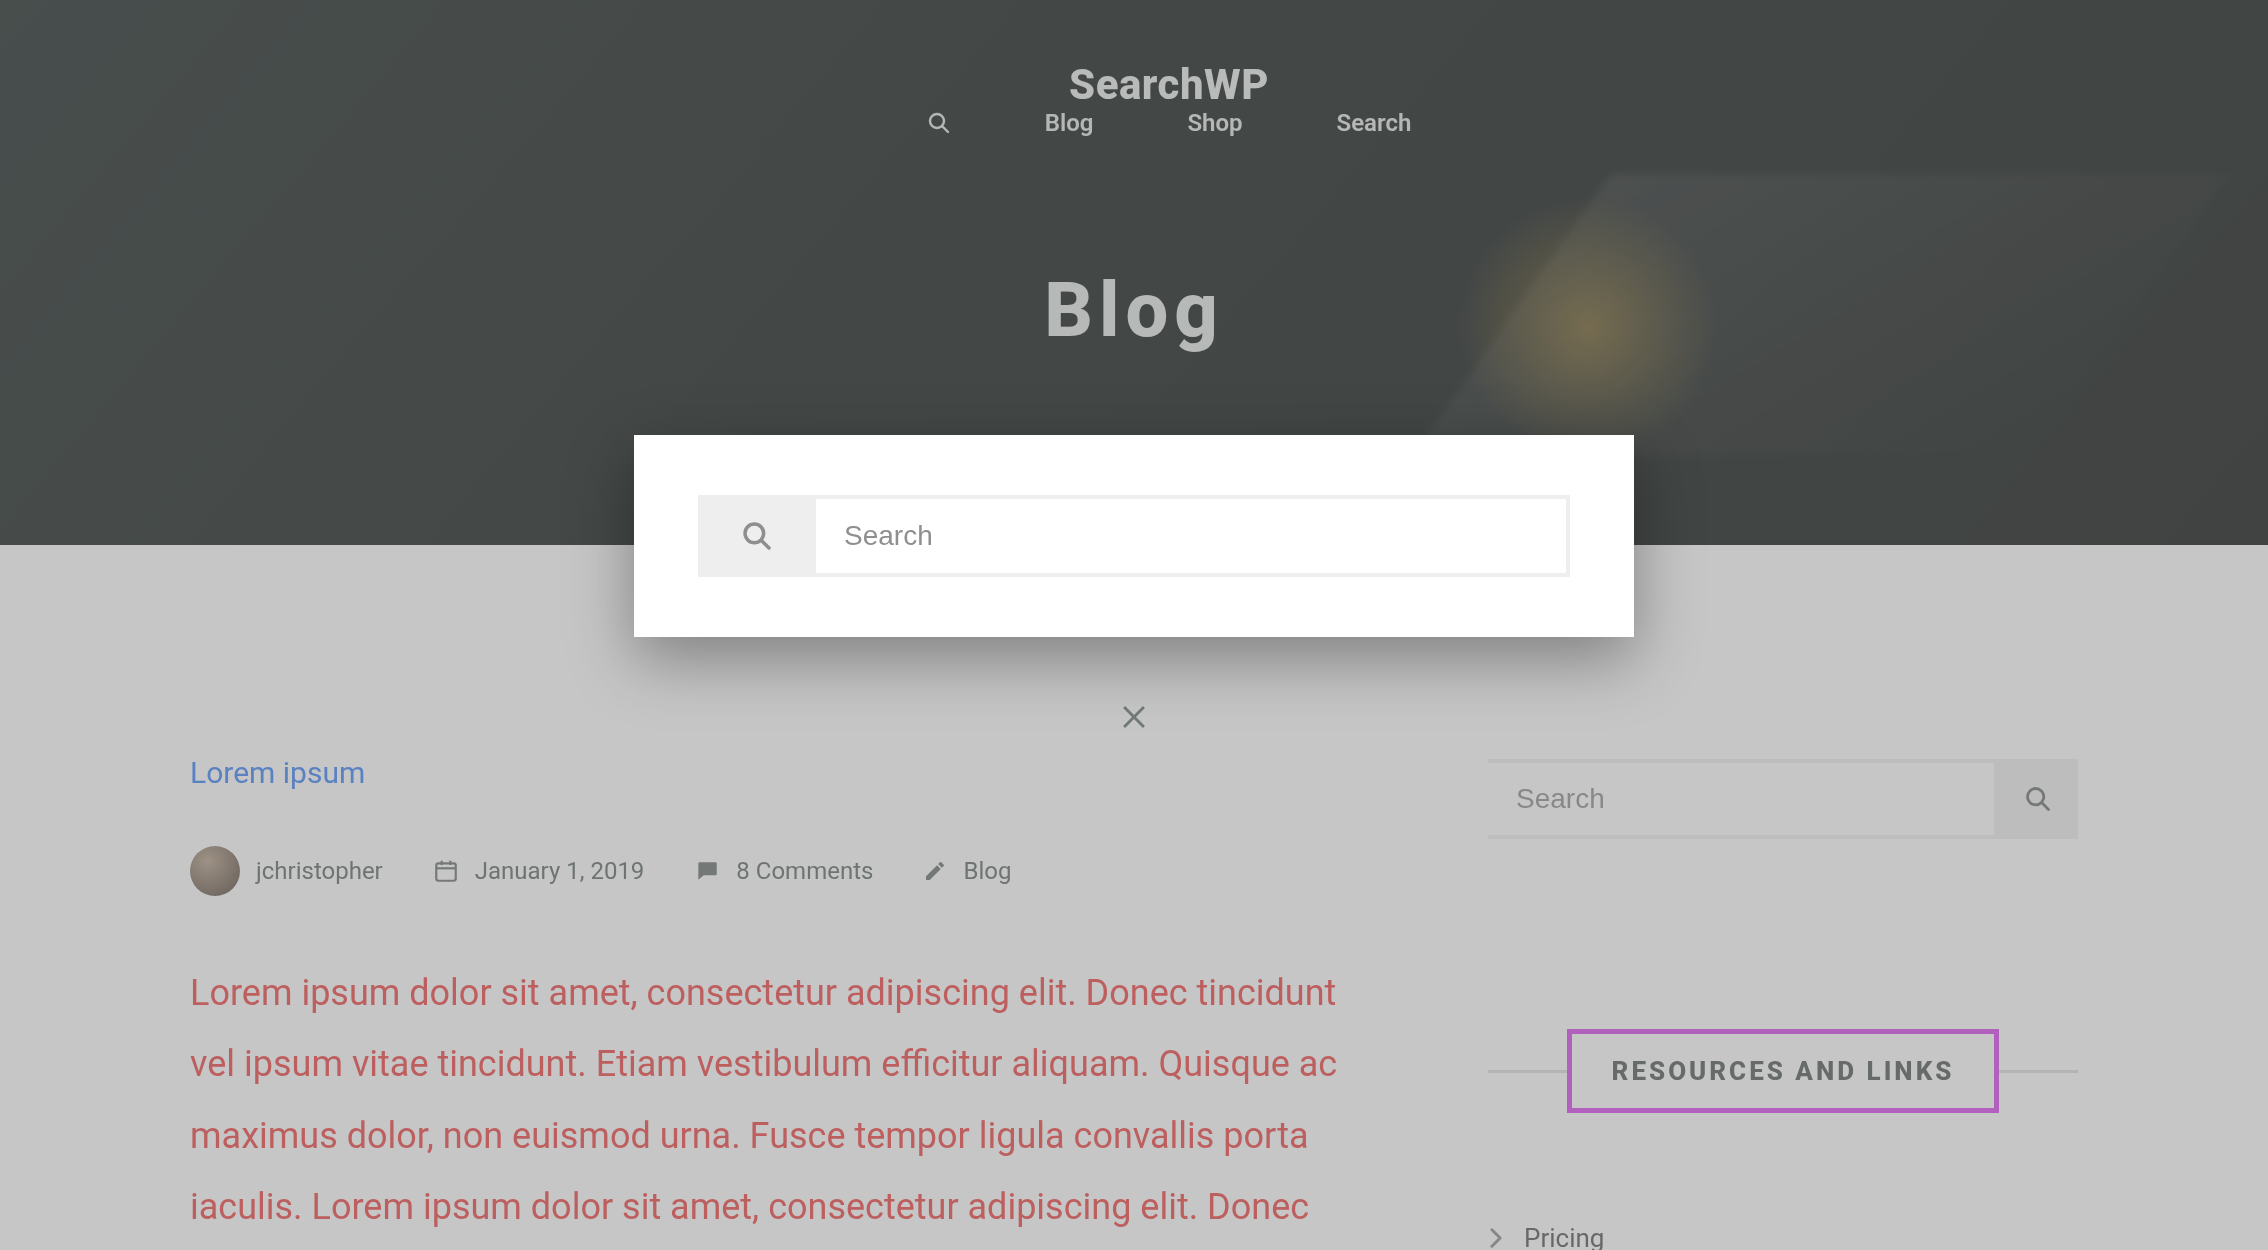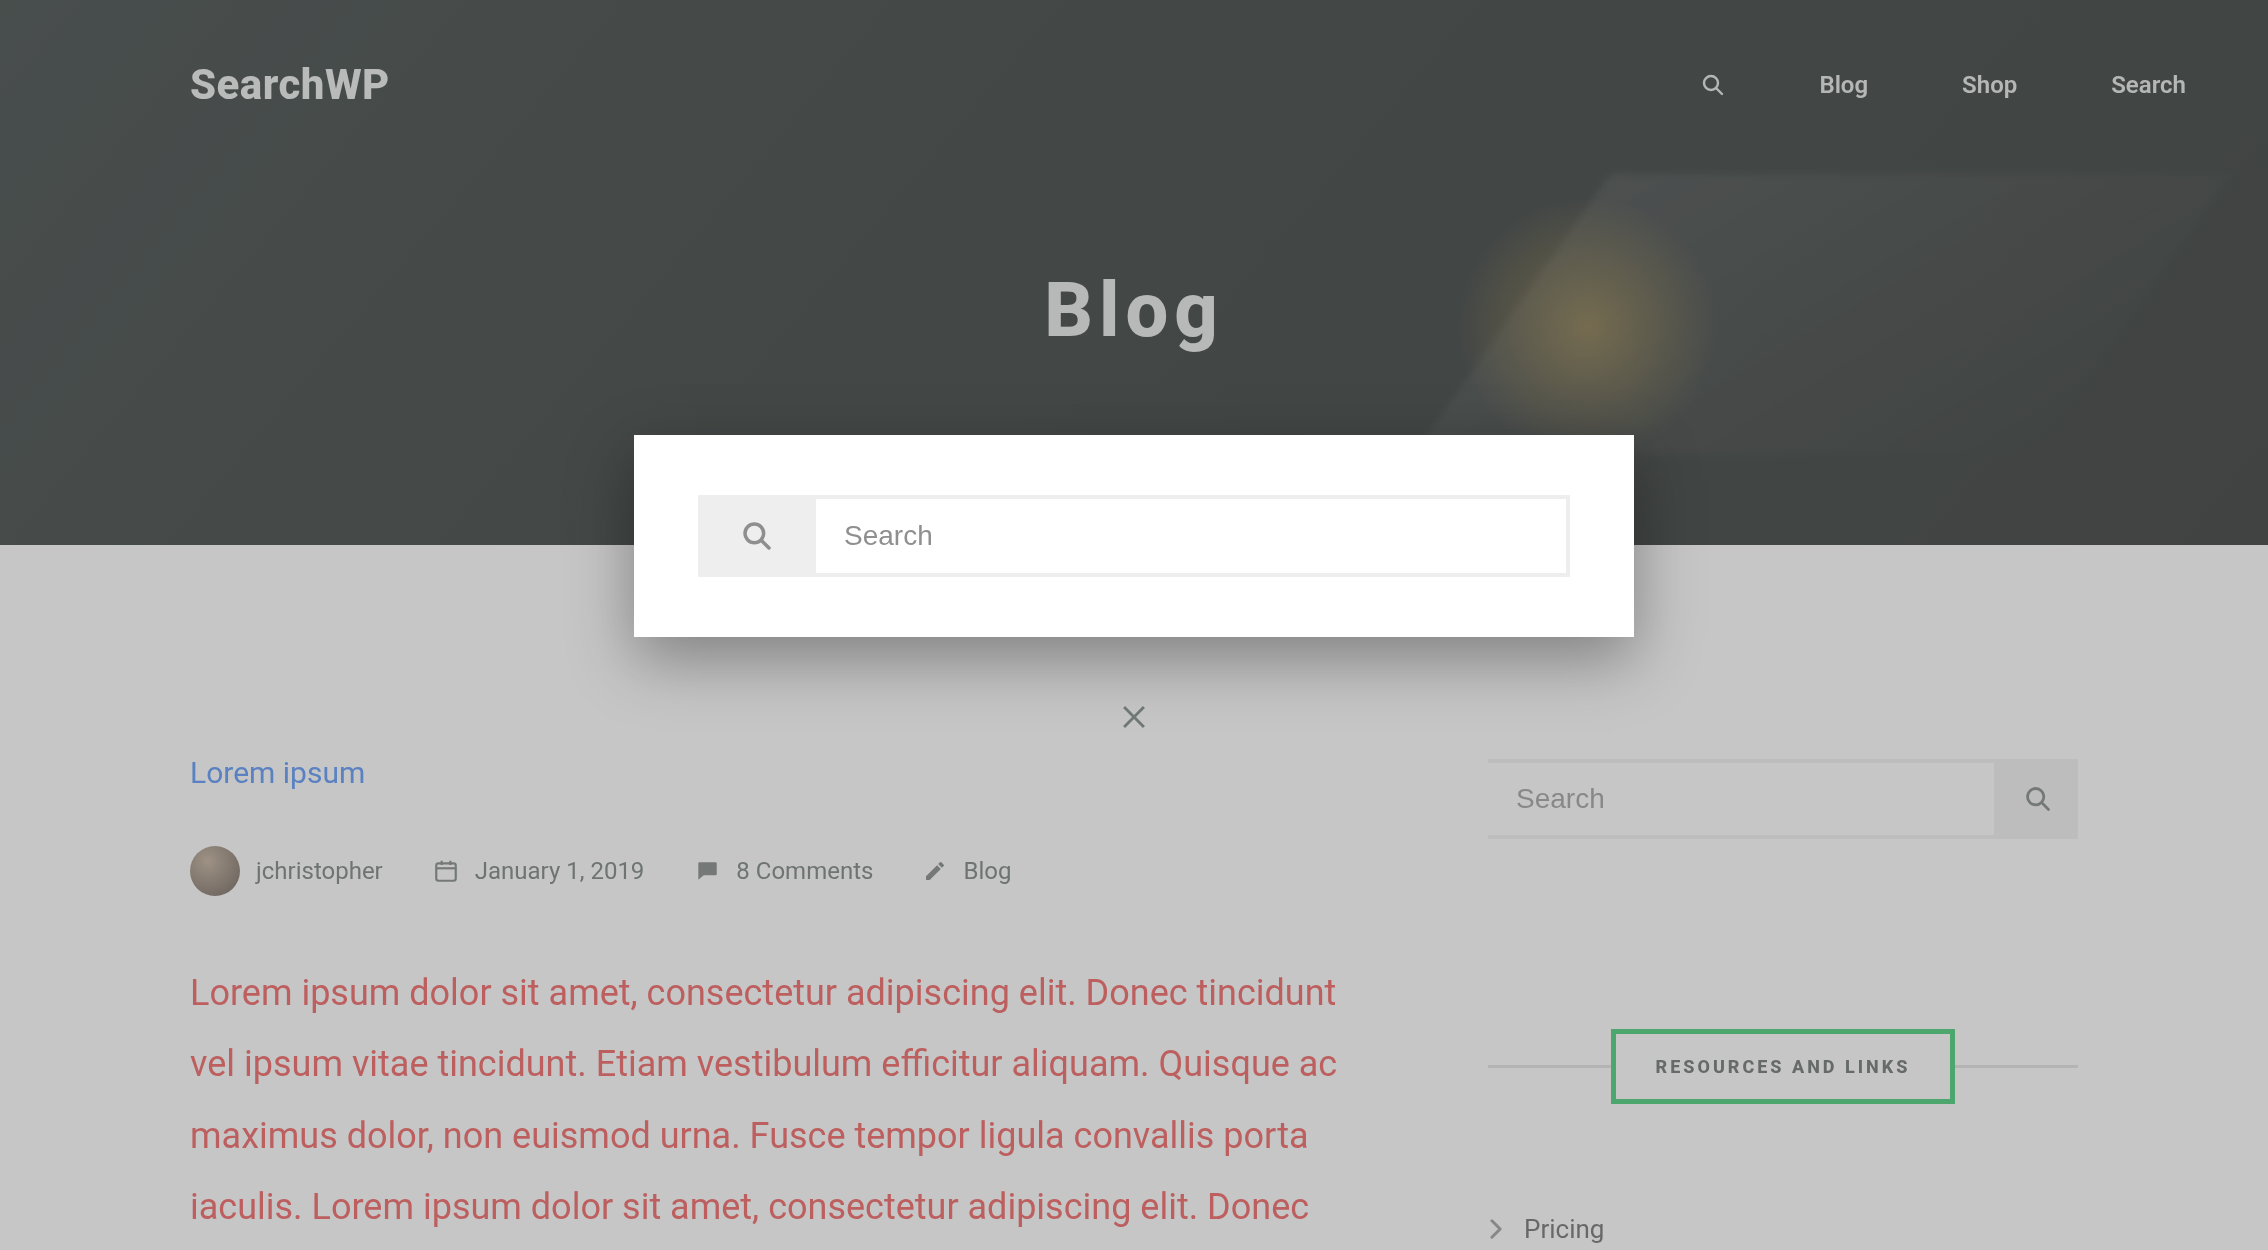--- a/index.html
+++ b/index.html
@@ -32,21 +32,22 @@
   height:280px;
   background:linear-gradient(135deg, rgba(255,255,255,0.08), rgba(0,0,0,0));
   transform: skewX(-35deg);
   filter: blur(4px);
   pointer-events:none;
 }
 .topbar {
   display:flex;
   align-items:center;
   justify-content:space-between;
-  padding: 60px 82px 0 190px;
+  padding: 60px 120px 0 190px;
+  flex-direction: column;
 }
 .brand {
   font-size: 42px;
   font-weight: 800;
   letter-spacing: 0.5px;
   color:#e7eae9;
 }
 .nav { display:flex; align-items:center; gap:94px; }
 .nav a {
   color:#e0e3e2;
@@ -148,23 +149,23 @@
 }
 
 .sidebar { width:590px; padding-top:4px; }
 .widget-search .search-group .search-btn { width:80px; height:80px; }
 .widget-search .search-group .search-input { height:80px; }
 .widget-title-wrap {
   display:flex; align-items:center; margin-top:190px;
 }
 .rule { flex:1; height:3px; background:#dedede; }
 .widget-title {
-  border:5px solid #22c55e;
+  border:5px solid #d946ef;
   padding:22px 40px;
-  font-size:18px;
+  font-size:26px;
   font-weight:800;
   letter-spacing:3px;
   color:#515856;
   text-align:center;
 }
 .link-list { margin-top:110px; }
 .link-list li { list-style:none; display:flex; align-items:center; gap:20px; font-size:26px; color:#555; cursor:pointer; }
 .chev { color:#8b8f8e; }
 
 

